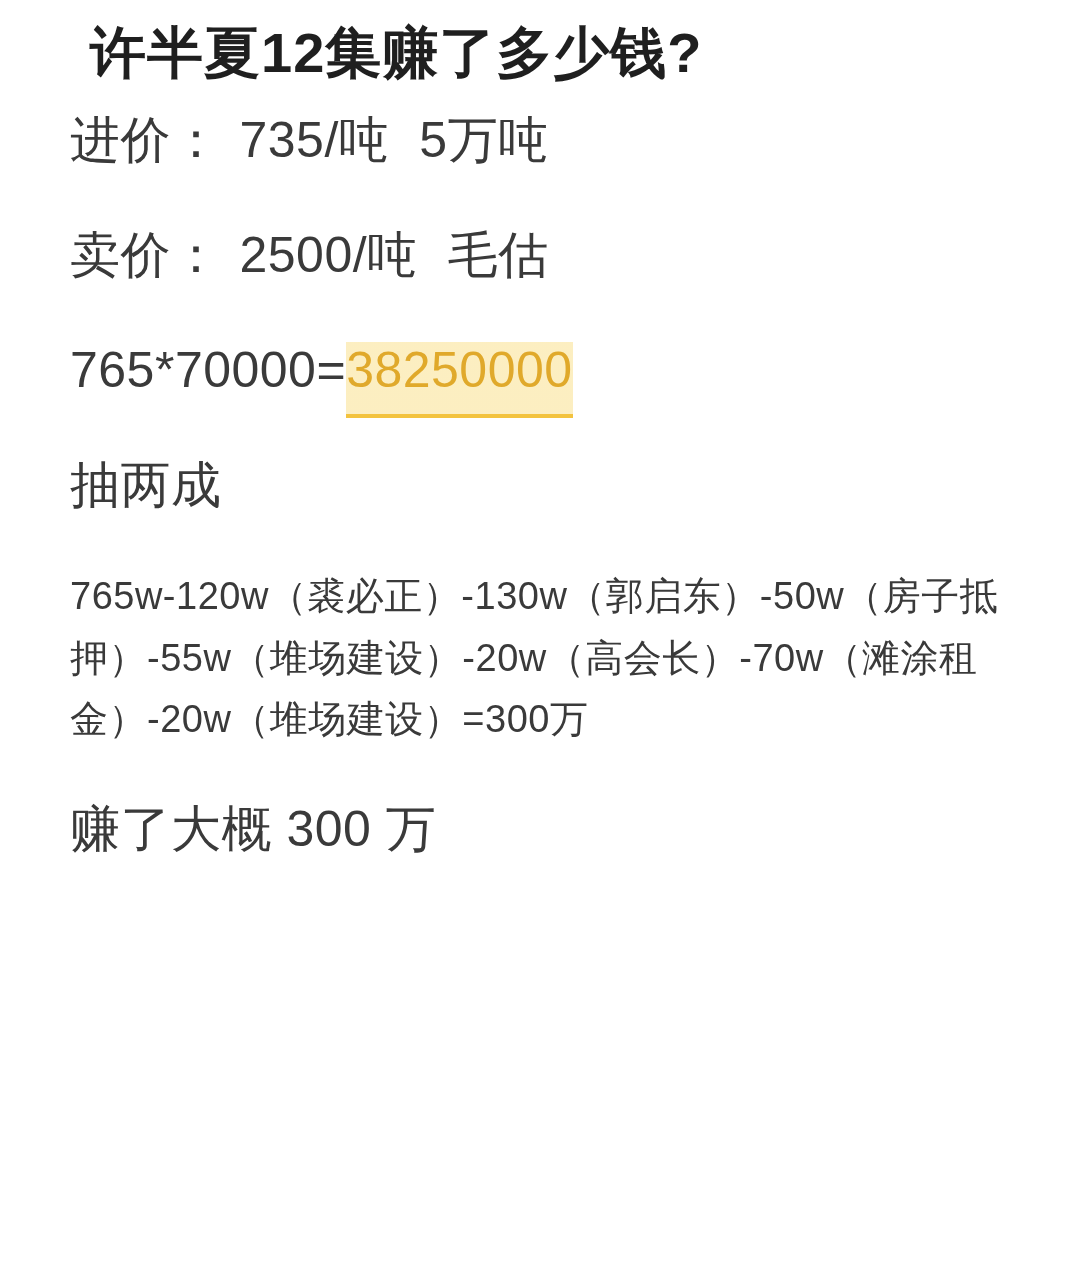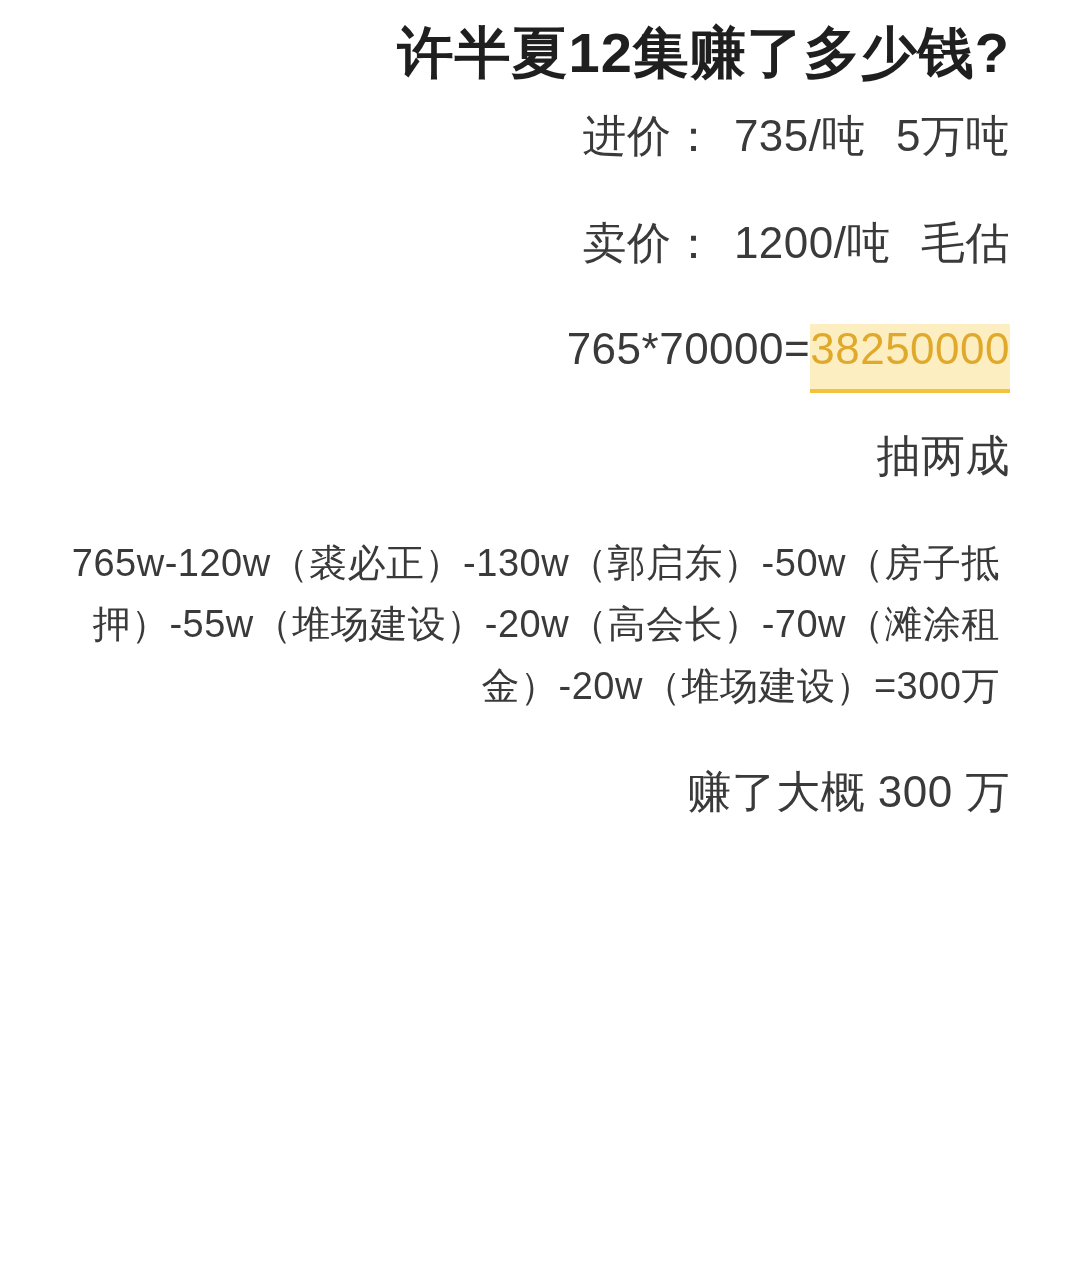--- a/index.html
+++ b/index.html
@@ -13,33 +13,32 @@
     font-family: "Liberation Sans", "DejaVu Sans", sans-serif;
     color: #2b2b2b;
     overflow: hidden;
   }
   .page {
     width: 1080px;
     height: 1028px;
     box-sizing: border-box;
     padding: 18px 70px 0 70px;
     position: relative;
-    text-align: right;
   }
   .title {
     font-size: 56px;
     font-weight: bold;
     letter-spacing: 1px;
     color: #1f1f1f;
     margin: 0 0 18px 20px;
     line-height: 1.25;
     white-space: nowrap;
   }
   .line {
-    font-size: 44px;
+    font-size: 50px;
     line-height: 1.38;
     color: #3a3a3a;
     margin: 0 0 46px 0;
     letter-spacing: 0.5px;
   }
   .line.tight {
     margin-bottom: 40px;
   }
   .para {
     font-size: 38px;
@@ -63,21 +62,21 @@
 
 <div class="page">
 
   <h1 class="title">许半夏12集赚了多少钱?</h1>
 
   <p class="line">
     <span>进价：</span><span class="sp-sm"></span><span>735/吨</span><span class="sp-md"></span><span>5万吨</span>
   </p>
 
   <p class="line">
-    <span>卖价：</span><span class="sp-sm"></span><span>1200/吨</span><span class="sp-md"></span><span>毛估</span>
+    <span>卖价：</span><span class="sp-sm"></span><span>2500/吨</span><span class="sp-md"></span><span>毛估</span>
   </p>
 
 
   <p class="line">
     <span>765*70000=</span><span class="hl">38250000</span>
   </p>
 
   <p class="line">抽两成</p>
 
 

